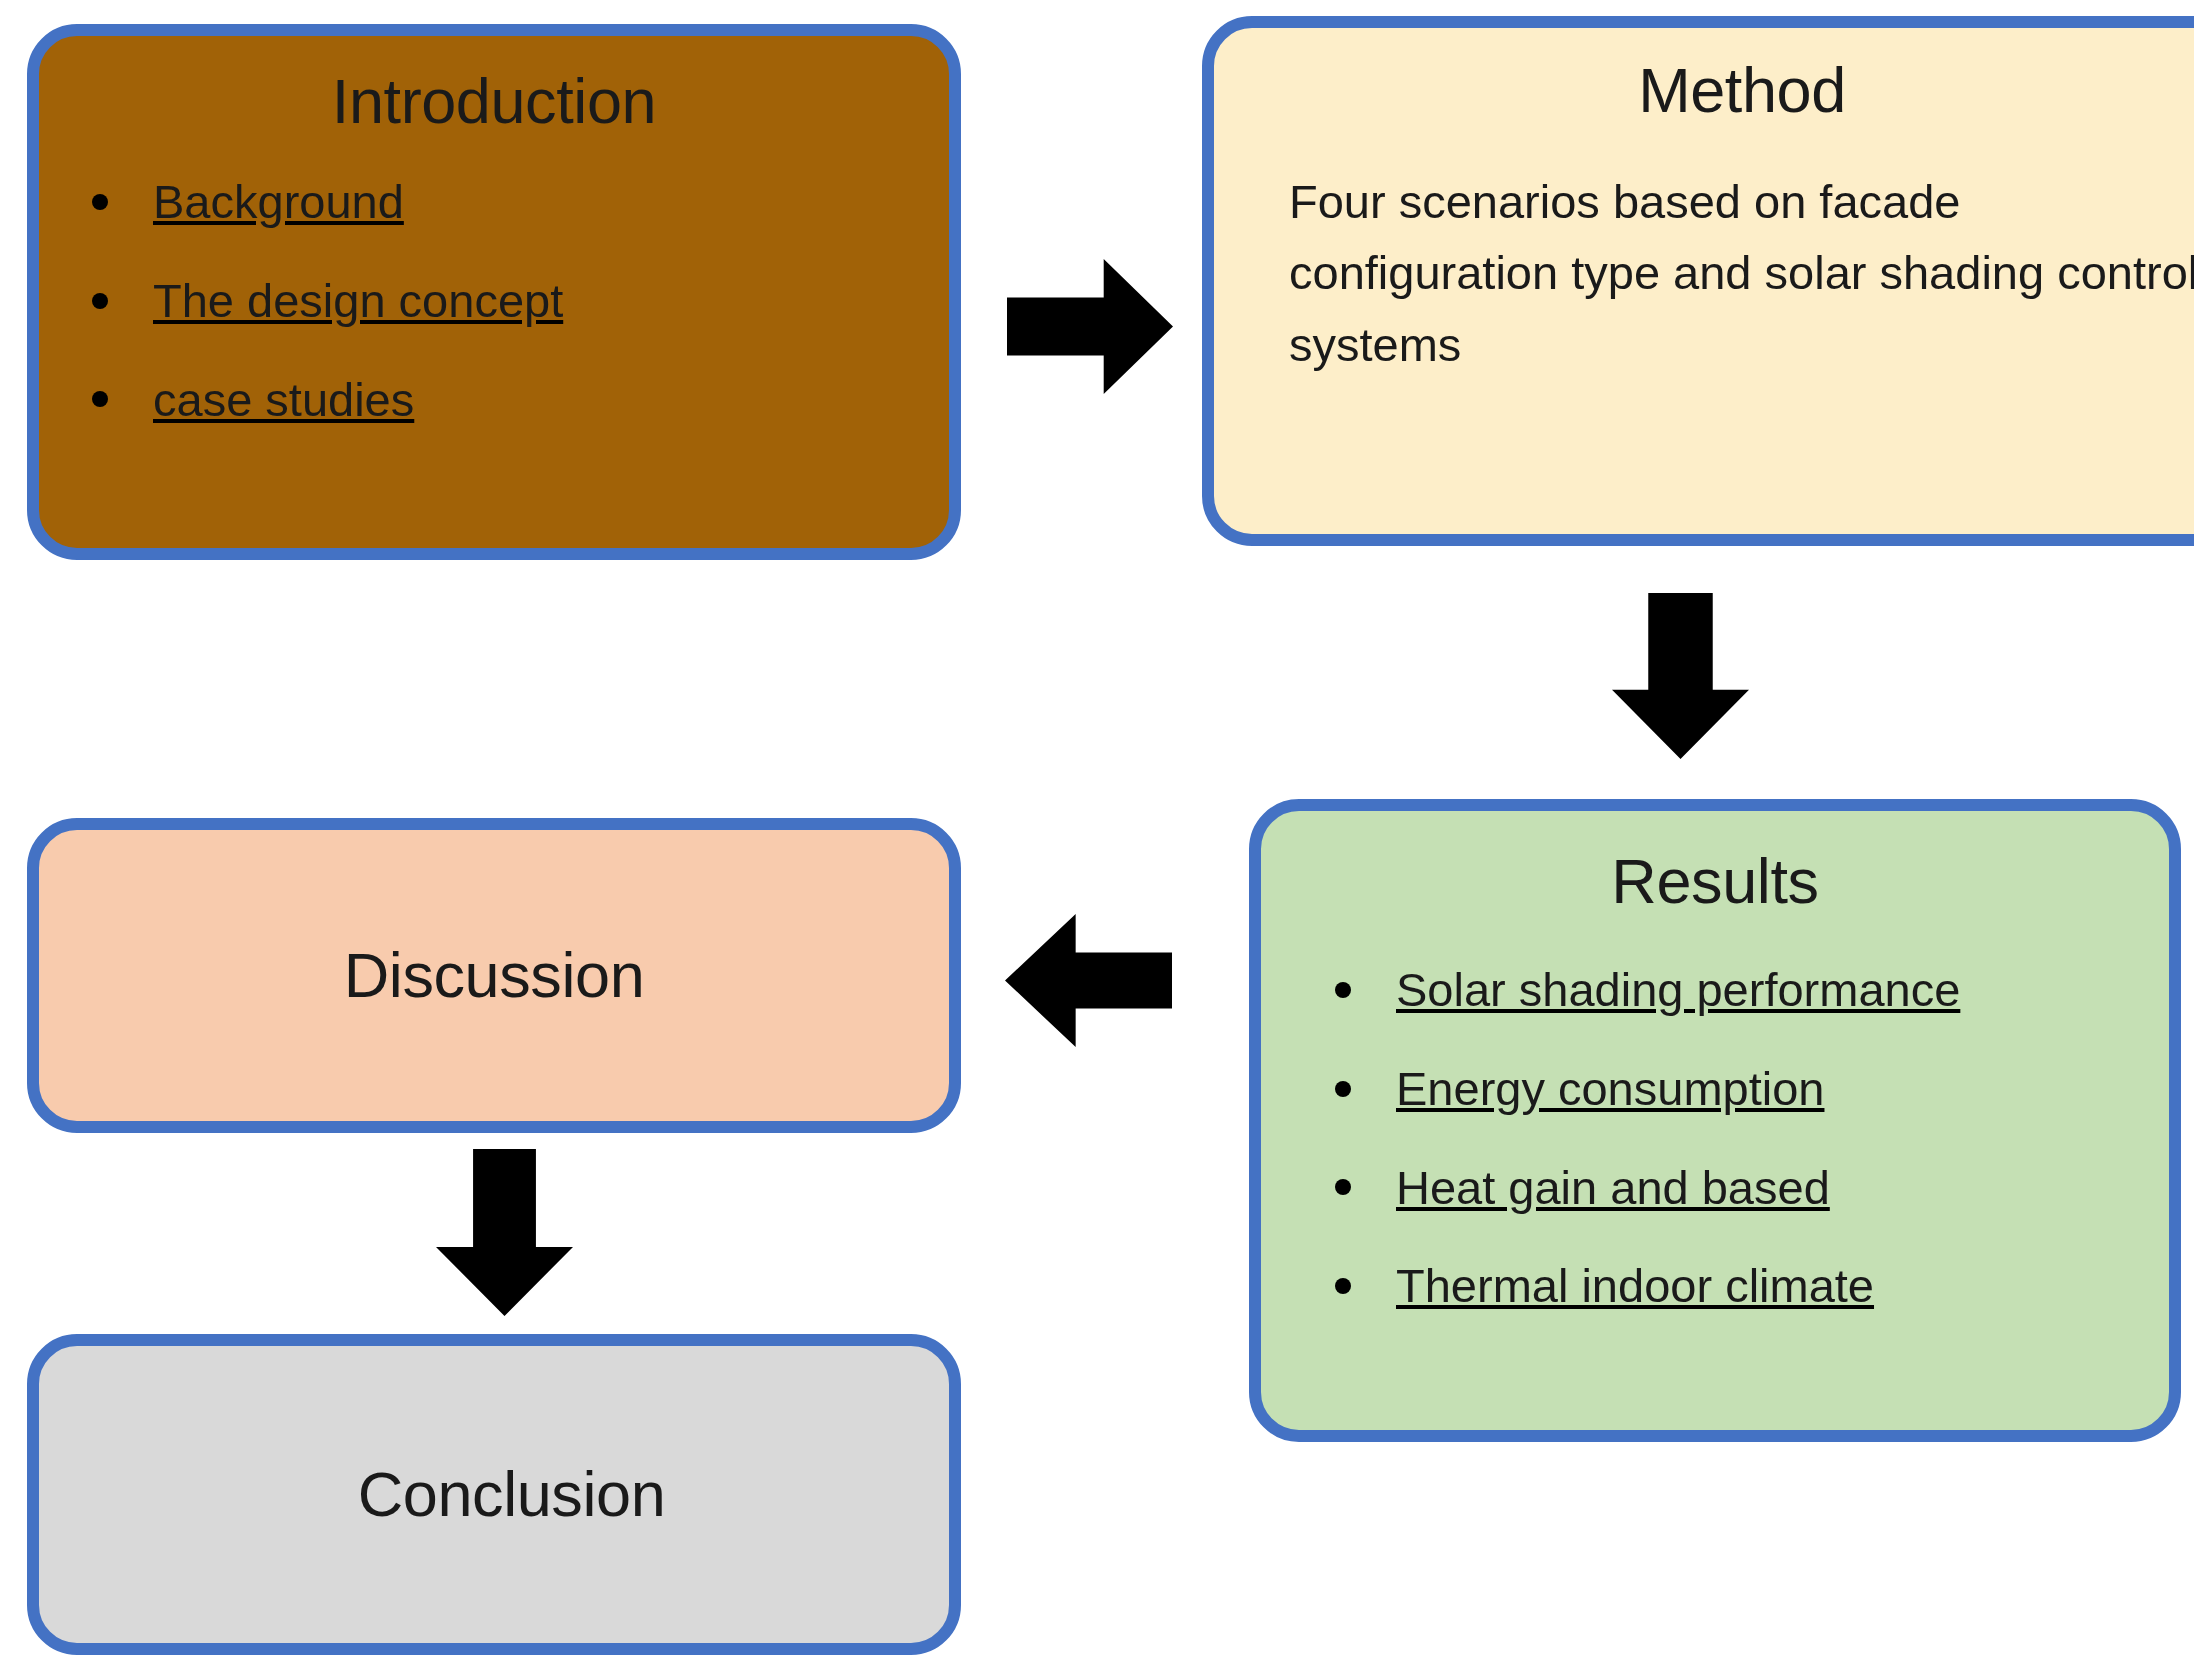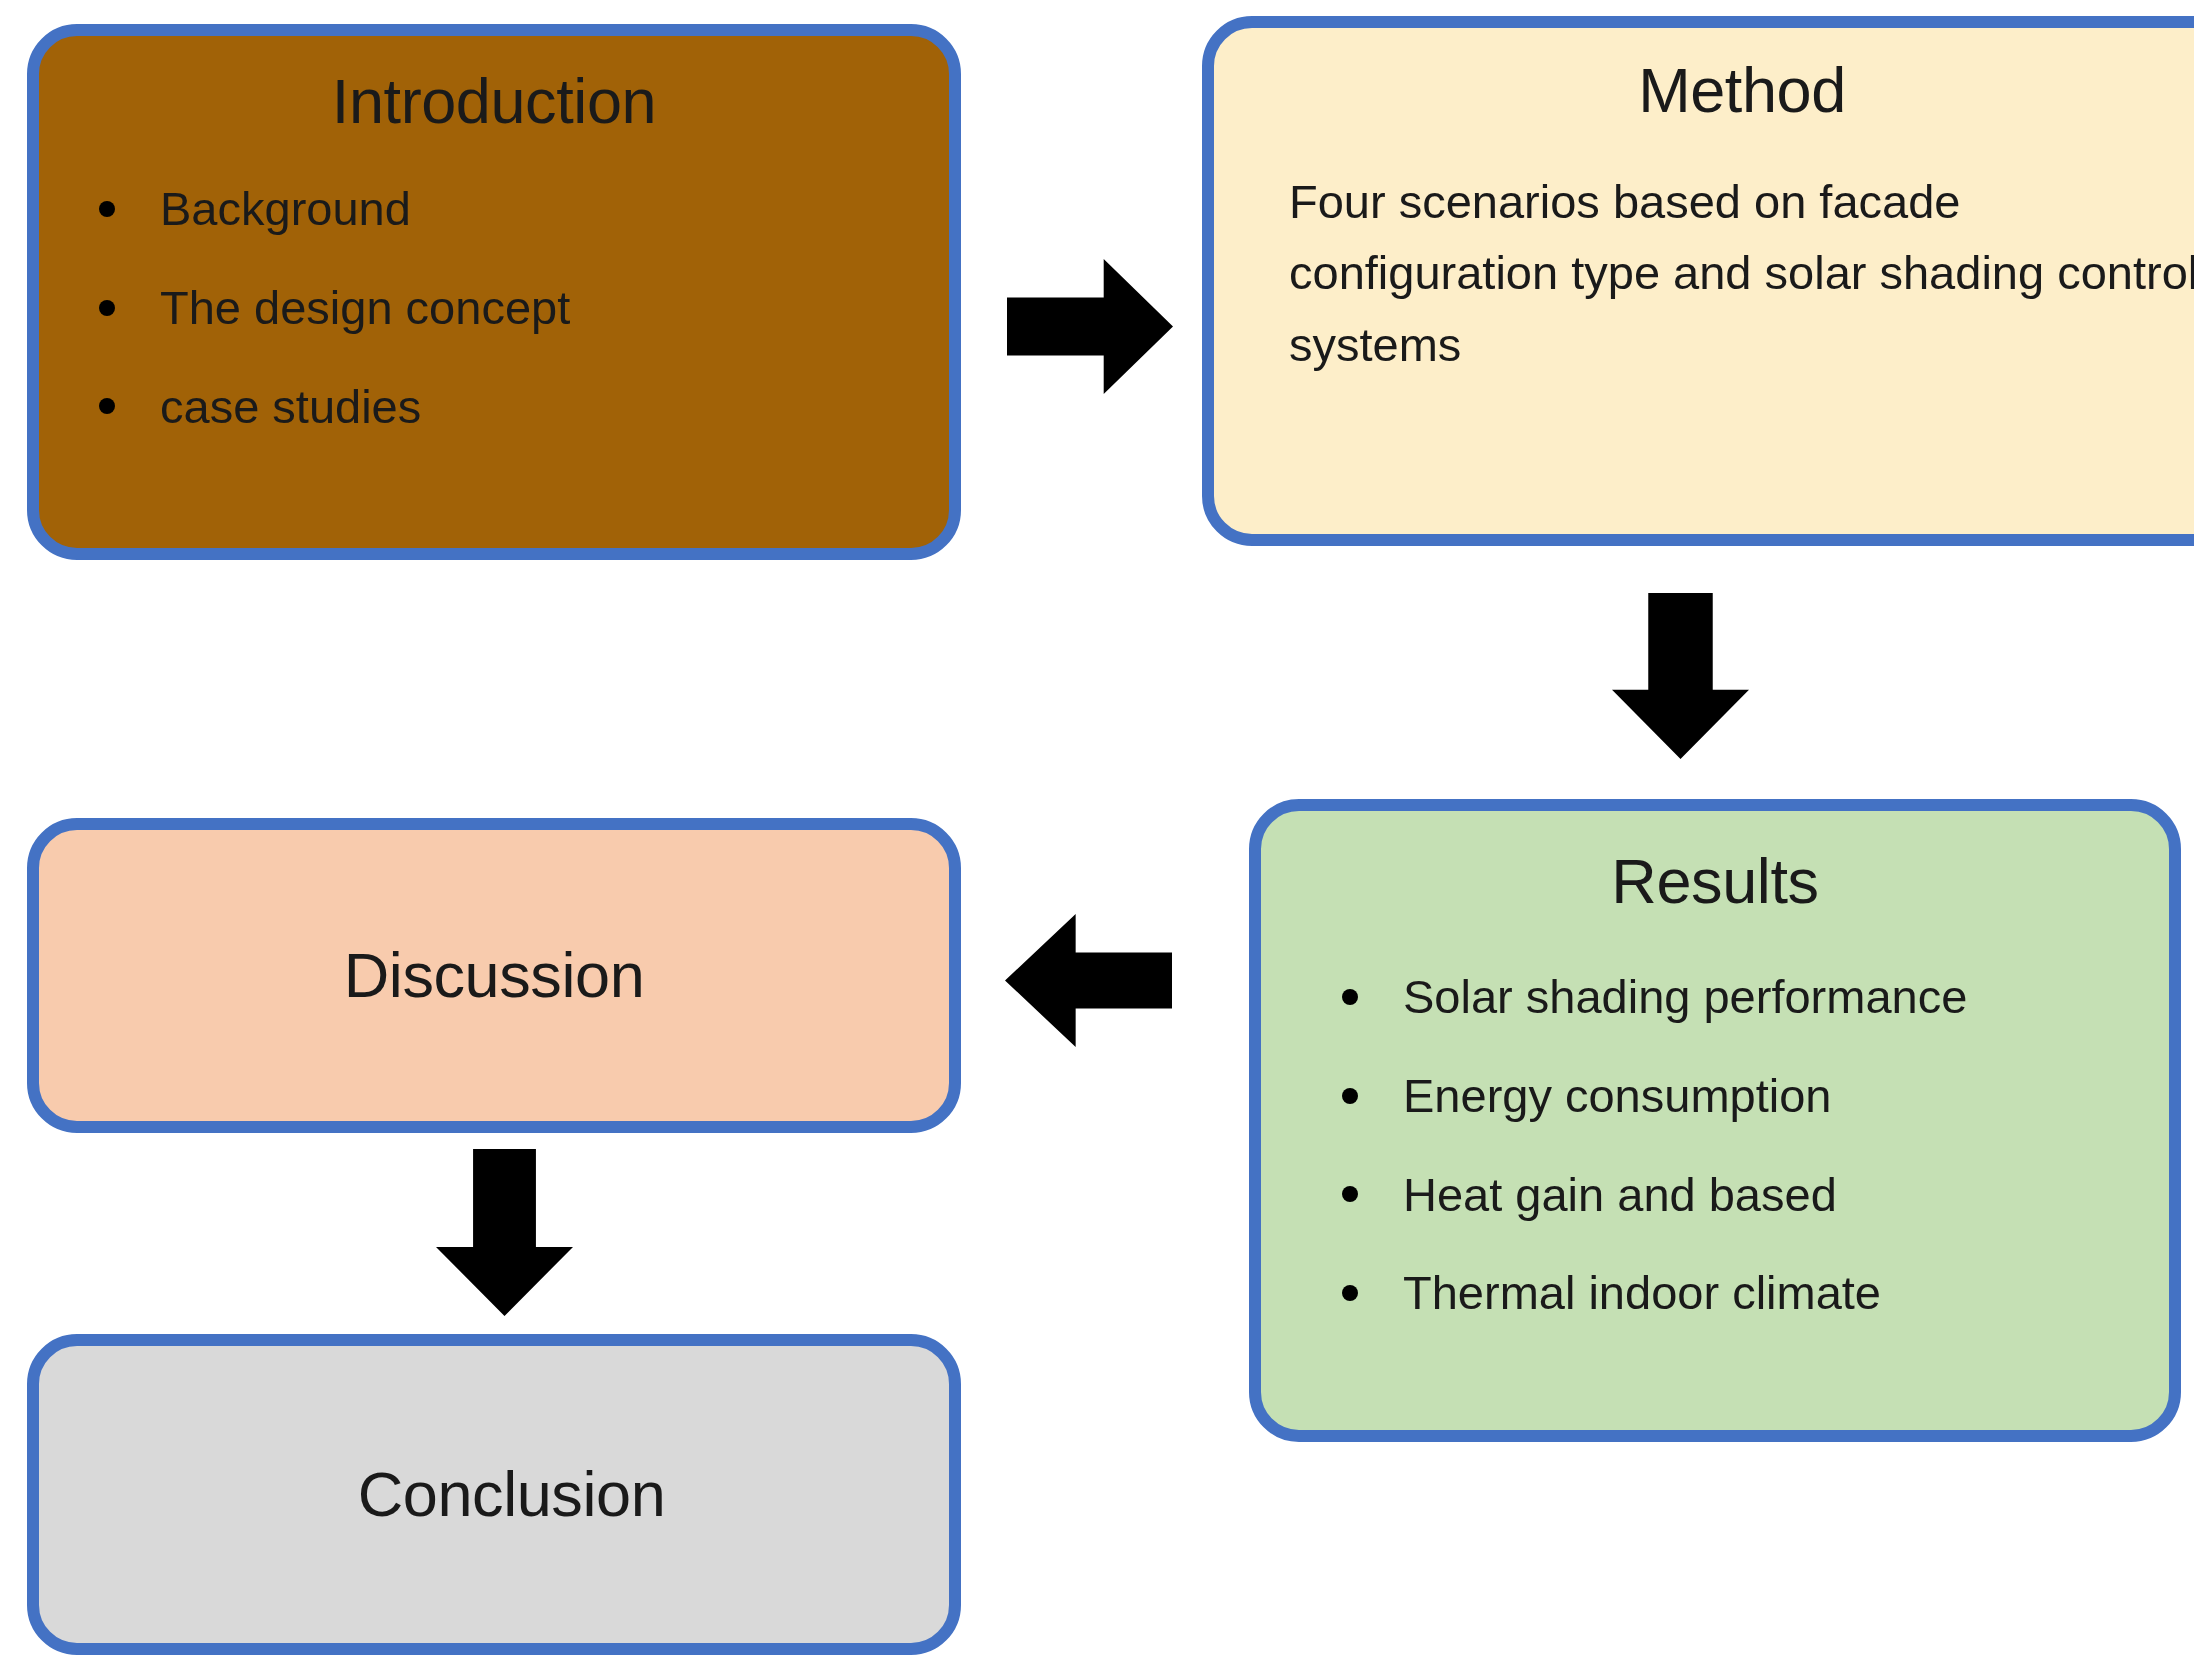--- a/index.html
+++ b/index.html
@@ -35,22 +35,23 @@
     letter-spacing: -0.4px;
     width: 100%;
   }
   .node-body {
     width: 100%;
     padding: 0 0 0 0;
     box-sizing: border-box;
   }
   .bullet-list {
     list-style: none;
-    margin: 7px;
+    margin: 0;
     padding: 0;
+    text-decoration: underline;
   }
   .bullet-item {
     position: relative;
     font-size: 47px;
     line-height: 1.1;
     color: #1a1a1a;
     padding-left: 106px;
     margin-bottom: 47px;
     white-space: nowrap;
   }

